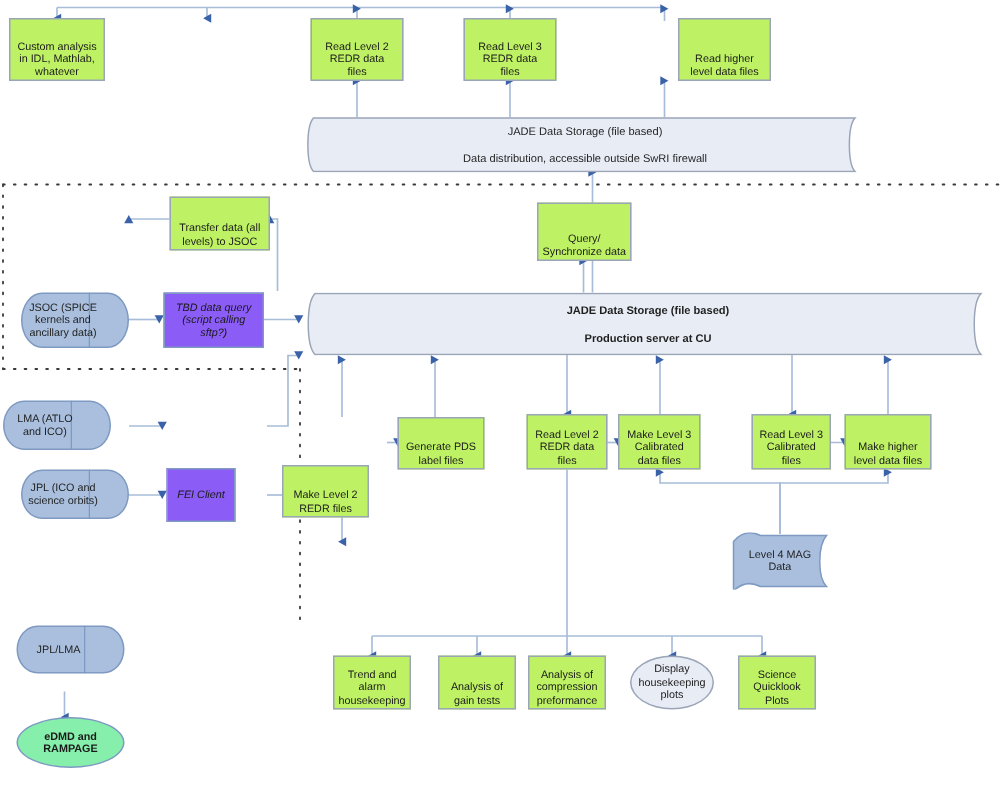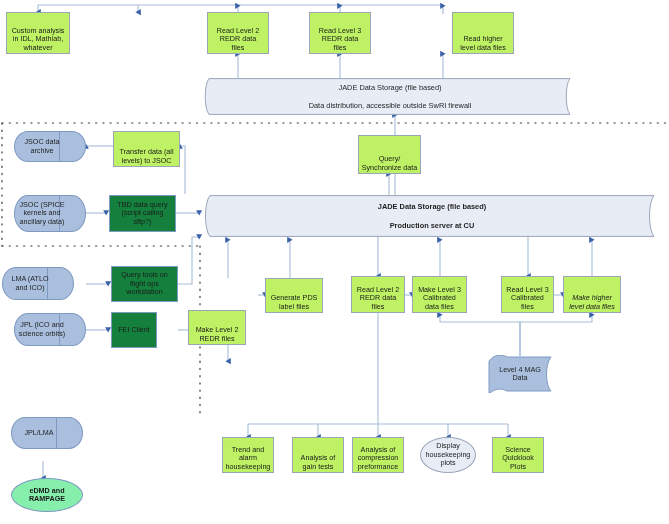--- a/index.html
+++ b/index.html
@@ -5,21 +5,21 @@
   html,body{margin:0;padding:0;background:#ffffff;}
   body{width:669px;height:524px;position:relative;
        font-family:"Liberation Sans","DejaVu Sans",sans-serif;
        color:#1f1f1f;overflow:hidden;}
   #canvas{position:absolute;left:0;top:0;width:669px;height:524px;}
   svg.wires{position:absolute;left:0;top:0;width:669px;height:524px;pointer-events:none;}
   .node{position:absolute;box-sizing:border-box;display:flex;align-items:center;
         justify-content:center;text-align:center;line-height:1.18;
         font-size:7.2px;color:#1a1a1a;padding:1px 2px;}
   .rect{background:#bef264;border:1px solid #9aa5b8;align-items:flex-end;}
-  .rect-blue{background:#15803d;border:1px solid #7e99c2;}
+  .rect-blue{background:#8b5cf6;border:1px solid #7e99c2;font-style:italic;}
   .node .lbl{display:block;width:100%;white-space:pre-line;}
   .ellipse{background:#e8ecf5;border:1px solid #9aa5b8;border-radius:50%;}
   .ellipse-blue{background:#86efac;border:1px solid #7e99c2;border-radius:50%;}
   .cyl{position:absolute;box-sizing:border-box;}
   .cyl .body{position:absolute;inset:0;background:#a9bfdd;border:1px solid #7e99c2;
              border-radius:14px/50%;}
   .cyl .cap{position:absolute;right:0;top:0;bottom:0;width:26px;
             border-left:1px solid #7e99c2;border-radius:0 13px 13px 0/0 50% 50% 0;}
   .cyl .txt{position:absolute;inset:0;display:flex;align-items:center;justify-content:center;
             text-align:center;font-size:7.2px;line-height:1.18;padding-right:16px;
@@ -145,26 +145,20 @@
   <div class="tape" style="left:199px;top:78px;width:382px;height:37px;">
     <svg width="382" height="37" viewBox="0 0 382 37">
       <path d="M10,0.6 L371,0.6 C366,6 366,31 371,36.4 L10,36.4 C5,31 5,6 10,0.6 Z" fill="#e8ecf5" stroke="#9aa5b8" stroke-width="1"></path>
     </svg>
     <div class="txt">
       <span><span>JADE Data Storage (file based)</span><br>
             <span>Data distribution, accessible outside SwRI firewall</span></span>
     </div>
   </div>
 
-  <div class="cyl" style="left:14px;top:131px;width:72px;height:31px;">
-    <div class="body"></div>
-    <div class="cap"></div>
-    <div class="txt">JSOC data
-archive</div>
-  </div>
 
   <div class="node rect" style="left:358px;top:135px;width:63px;height:39px;">
     <span class="lbl">Query/
 Synchronize data</span>
   </div>
 
   <div class="node rect" style="left:113px;top:131px;width:67px;height:36px;">
     <span class="lbl">Transfer data (all
 levels) to JSOC</span>
   </div>
@@ -193,25 +187,20 @@
     </div>
   </div>
 
   <div class="cyl" style="left:2px;top:267px;width:72px;height:33px;">
     <div class="body"></div>
     <div class="cap"></div>
     <div class="txt">LMA (ATLO
 and ICO)</div>
   </div>
 
-  <div class="node rect-blue" style="left:111px;top:266px;width:67px;height:36px;">
-    <span class="lbl">Query tools on
-flight ops
-workstation</span>
-  </div>
 
   <div class="cyl" style="left:14px;top:313px;width:72px;height:33px;">
     <div class="body"></div>
     <div class="cap"></div>
     <div class="txt">JPL (ICO and
 science orbits)</div>
   </div>
 
   <div class="node rect-blue" style="left:111px;top:312px;width:46px;height:36px;">
     <span class="lbl">FEI Client</span>
@@ -249,21 +238,21 @@
 Calibrated
 data files</span>
   </div>
 
   <div class="node rect" style="left:501px;top:276px;width:53px;height:37px;">
     <span class="lbl">Read Level 3
 Calibrated
 files</span>
   </div>
 
-  <div class="node rect" style="left:563px;top:276px;width:58px;height:37px;font-style:italic;">
+  <div class="node rect" style="left:563px;top:276px;width:58px;height:37px;">
     <span class="lbl">Make higher
 level data files</span>
   </div>
 
 
   <div class="doc" style="left:487px;top:355px;width:66px;height:38px;">
     <svg width="66" height="38" viewBox="0 0 66 38">
       <path d="M2,6 C8,-1 14,-1 20,2 L64,2 C58,9 58,30 64,36 L20,36 C14,33 8,33 2,39 Z" fill="#a9bfdd" stroke="#7e99c2" stroke-width="1"></path>
     </svg>
     <div class="txt">Level 4 MAG

